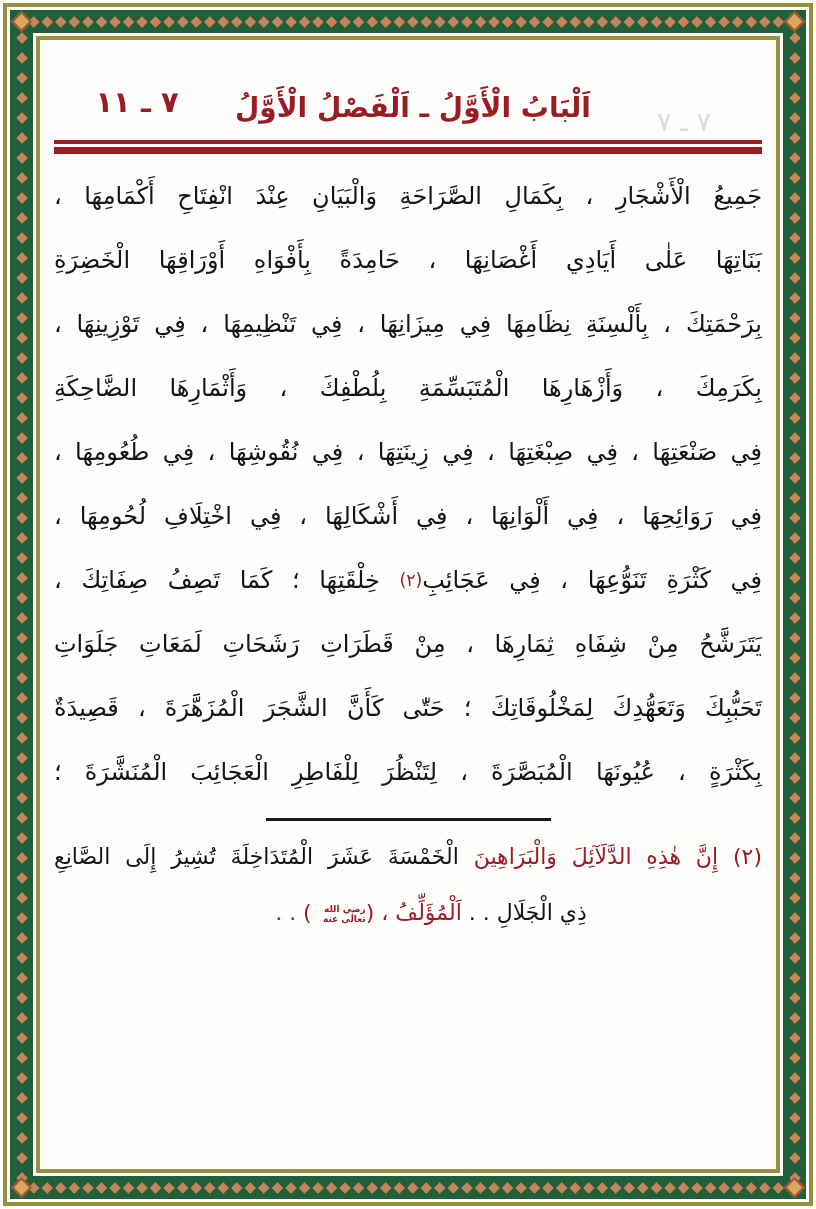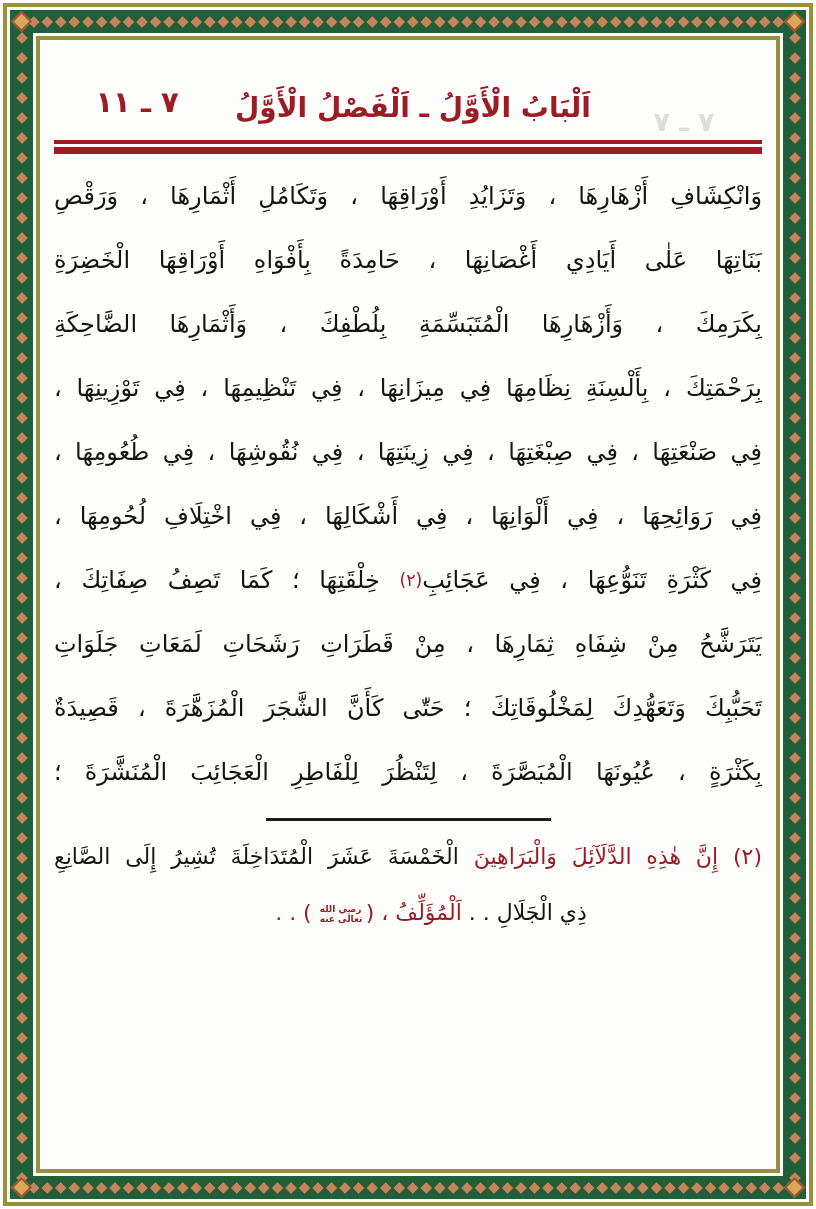--- a/index.html
+++ b/index.html
@@ -28,21 +28,21 @@
   .chain-right{right:2px;top:18px;bottom:18px;width:19px;font-size:15px;letter-spacing:2px;
     white-space:nowrap;text-align:center;writing-mode:vertical-rl;line-height:19px;}
   .corner{position:absolute;width:11px;height:11px;background:#d8a75c;border:2px solid #a0542e;
     transform:rotate(45deg);}
   .c-tl{top:4px;left:4px;} .c-tr{top:4px;right:4px;}
   .c-bl{bottom:4px;left:4px;} .c-br{bottom:4px;right:4px;}
 
   
   .header{display:grid;grid-template-columns:160px 1fr 170px;direction:rtl;
     align-items:center;margin-top:20px;height:62px;}
-  .h-faint{color:#dcdcdc;font-weight:bold;font-size:27px;text-align:center;margin-top:40px;}
+  .h-faint{color:#dcdcdc;font-weight:normal;font-size:27px;text-align:center;margin-top:40px;}
   .h-title{color:#9b1c24;font-weight:bold;font-size:28px;text-align:center;letter-spacing:0;margin-top:12px;}
   .h-num{color:#9b1c24;font-weight:bold;font-size:29px;text-align:center;}
 
   
   .rule{margin:12px 2px 0 2px;}
   .rule-thin{height:4px;background:#9b1c24;}
   .rule-gap{height:3px;background:transparent;}
   .rule-thick{height:7px;background:#9b1c24;}
 
   
@@ -50,21 +50,21 @@
   .bline{font-size:24px;line-height:64px;text-align:justify;text-align-last:justify;}
   .red{color:#9b1c24;}
   .marker{font-size:0.72em;vertical-align:0.12em;}
 
   
   .fnsep{width:285px;height:3px;background:#1c1c1c;margin:14px auto 0 auto;}
   .footnote{direction:rtl;margin-top:8px;padding:0 2px;color:#141414;}
   .fline{font-size:22px;line-height:56px;}
   .f-just{text-align:justify;text-align-last:justify;}
   .f-center{text-align:center;padding-left:46px;}
-  .seal{display:inline-block;width:46px;font-size:9px;line-height:1.12;text-align:left;
+  .seal{display:inline-block;width:46px;font-size:9px;line-height:1.12;text-align:right;
     vertical-align:middle;white-space:normal;color:#9b1c24;font-weight:bold;margin-left:8px;}
 </style>
 </head>
 <body>
 
 <div class="page">
   <div class="b-outer">
     <div class="b-green">
       <div class="chain chain-top">◆◆◆◆◆◆◆◆◆◆◆◆◆◆◆◆◆◆◆◆◆◆◆◆◆◆◆◆◆◆◆◆◆◆◆◆◆◆◆◆◆◆◆◆◆◆◆◆◆◆◆◆◆◆◆◆◆◆◆◆◆◆◆◆◆◆◆◆◆◆◆◆◆◆◆◆◆◆◆◆◆◆◆◆◆◆◆◆◆◆◆◆◆◆◆◆◆◆◆◆◆◆◆◆◆◆◆◆◆◆◆◆◆◆◆◆◆◆◆◆</div>
       <div class="chain chain-bottom">◆◆◆◆◆◆◆◆◆◆◆◆◆◆◆◆◆◆◆◆◆◆◆◆◆◆◆◆◆◆◆◆◆◆◆◆◆◆◆◆◆◆◆◆◆◆◆◆◆◆◆◆◆◆◆◆◆◆◆◆◆◆◆◆◆◆◆◆◆◆◆◆◆◆◆◆◆◆◆◆◆◆◆◆◆◆◆◆◆◆◆◆◆◆◆◆◆◆◆◆◆◆◆◆◆◆◆◆◆◆◆◆◆◆◆◆◆◆◆◆</div>
@@ -84,24 +84,24 @@
             <div class="h-num">٧ ـ ١١</div>
           </div>
 
           <div class="rule">
             <div class="rule-thin"></div>
             <div class="rule-gap"></div>
             <div class="rule-thick"></div>
           </div>
 
           <div class="body" id="body-text">
-              <div class="bline"><span class="">وَانْكِشَافِ أَزْهَارِهَا ، وَتَزَايُدِ أَوْرَاقِهَا ، وَتَكَامُلِ أَثْمَارِهَا ، وَرَقْصِ</span></div>
+              <div class="bline"><span class="">جَمِيعُ الْأَشْجَارِ ، بِكَمَالِ الصَّرَاحَةِ وَالْبَيَانِ عِنْدَ انْفِتَاحِ أَكْمَامِهَا ،</span></div>
               <div class="bline"><span class="">بَنَاتِهَا عَلٰى أَيَادِي أَغْصَانِهَا ، حَامِدَةً بِأَفْوَاهِ أَوْرَاقِهَا الْخَضِرَةِ</span></div>
+              <div class="bline"><span class="">بِرَحْمَتِكَ ، بِأَلْسِنَةِ نِظَامِهَا فِي مِيزَانِهَا ، فِي تَنْظِيمِهَا ، فِي تَوْزِينِهَا ،</span></div>
               <div class="bline"><span class="">بِكَرَمِكَ ، وَأَزْهَارِهَا الْمُتَبَسِّمَةِ بِلُطْفِكَ ، وَأَثْمَارِهَا الضَّاحِكَةِ</span></div>
-              <div class="bline"><span class="">بِرَحْمَتِكَ ، بِأَلْسِنَةِ نِظَامِهَا فِي مِيزَانِهَا ، فِي تَنْظِيمِهَا ، فِي تَوْزِينِهَا ،</span></div>
               <div class="bline"><span class="">فِي صَنْعَتِهَا ، فِي صِبْغَتِهَا ، فِي زِينَتِهَا ، فِي نُقُوشِهَا ، فِي طُعُومِهَا ،</span></div>
               <div class="bline"><span class="">فِي رَوَائِحِهَا ، فِي أَلْوَانِهَا ، فِي أَشْكَالِهَا ، فِي اخْتِلَافِ لُحُومِهَا ،</span></div>
               <div class="bline"><span class="">فِي كَثْرَةِ تَنَوُّعِهَا ، فِي عَجَائِبِ</span><span class="red marker">(٢)</span><span class=""> خِلْقَتِهَا ؛ كَمَا تَصِفُ صِفَاتِكَ ،</span></div>
               <div class="bline"><span class="">يَتَرَشَّحُ مِنْ شِفَاهِ ثِمَارِهَا ، مِنْ قَطَرَاتِ رَشَحَاتِ لَمَعَاتِ جَلَوَاتِ</span></div>
               <div class="bline"><span class="">تَحَبُّبِكَ وَتَعَهُّدِكَ لِمَخْلُوقَاتِكَ ؛ حَتّٰى كَأَنَّ الشَّجَرَ الْمُزَهَّرَةَ ، قَصِيدَةٌ</span></div>
               <div class="bline"><span class="">بِكَثْرَةٍ ، عُيُونَهَا الْمُبَصَّرَةَ ، لِتَنْظُرَ لِلْفَاطِرِ الْعَجَائِبَ الْمُنَشَّرَةَ ؛</span></div>
             </div>
 
           <div class="fnsep"></div>
 

